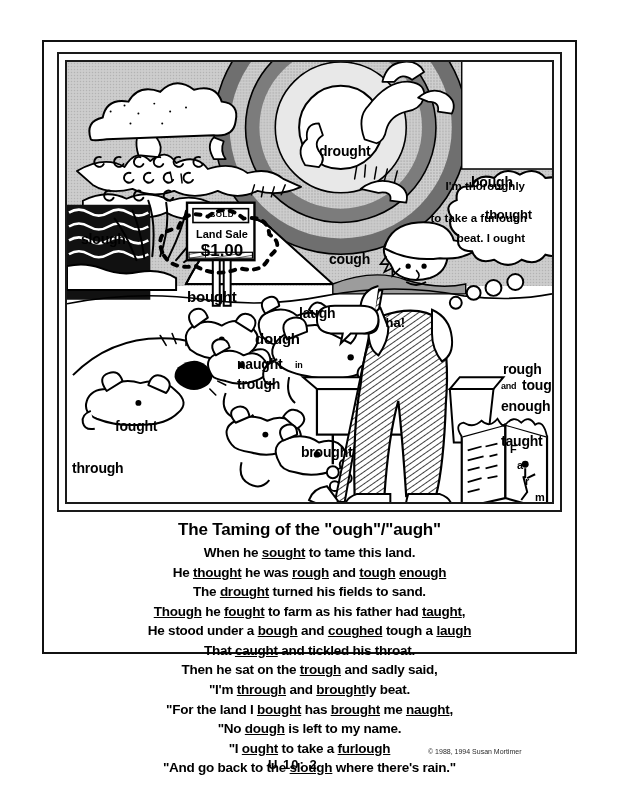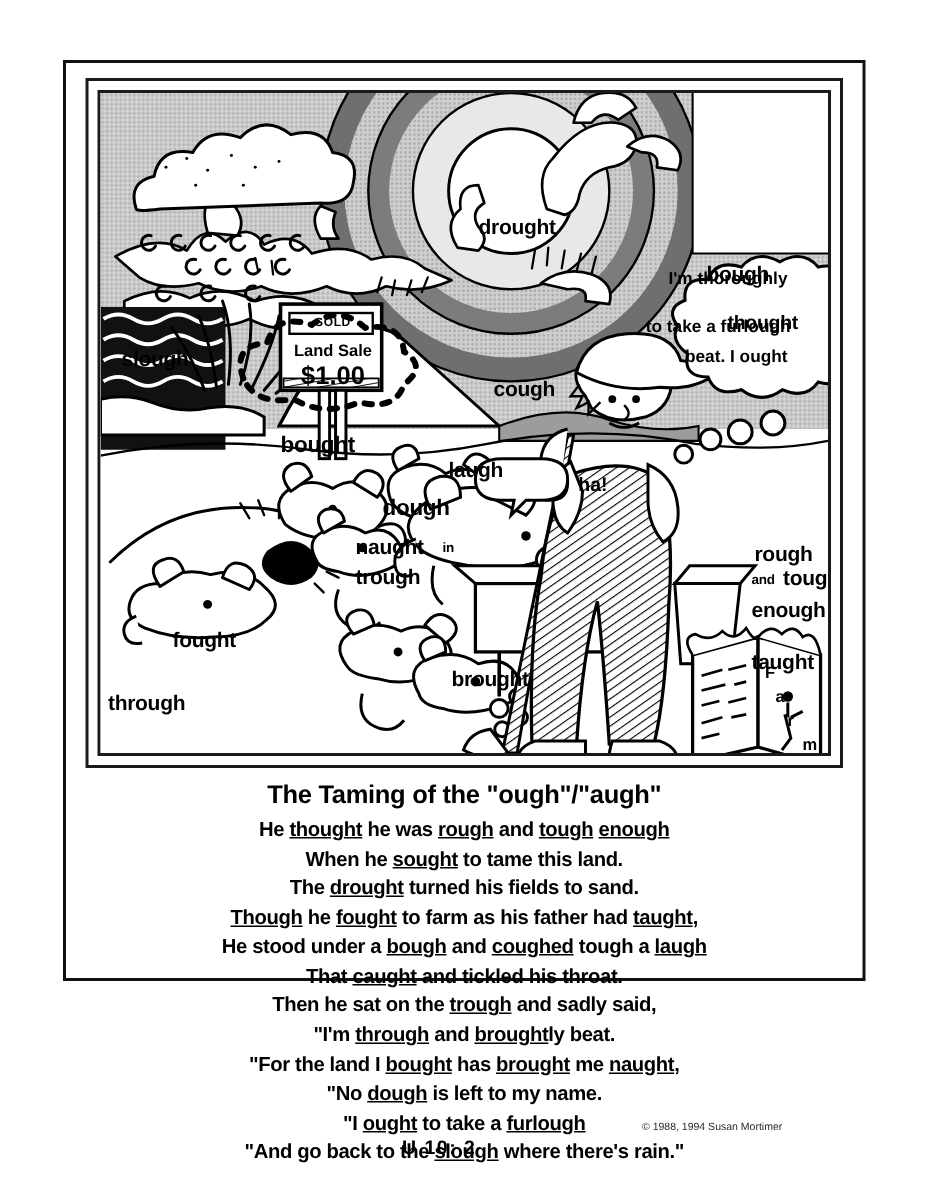--- a/index.html
+++ b/index.html
@@ -410,22 +410,22 @@
       <div class="w" style="left:450px;top:398px;font-size:11px;">a</div>
       <div class="w" style="left:458px;top:414px;font-size:11px;">r</div>
       <div class="w" style="left:468px;top:430px;font-size:11px;">m</div>
 
     </div>
   </div>
 
   <div id="poem">
     <div id="poem-title">The Taming of the "ough"/"augh"</div>
     <div id="poem-lines">
+        <div class="pl"><span>When he </span><u>sought</u><span> to tame this land.</span></div>
         <div class="pl"><span>He </span><u>thought</u><span> he was </span><u>rough</u><span> and </span><u>tough</u><span> </span><u>enough</u></div>
-        <div class="pl"><span>When he </span><u>sought</u><span> to tame this land.</span></div>
         <div class="pl"><span>The </span><u>drought</u><span> turned his fields to sand.</span></div>
         <div class="pl"><u>Though</u><span> he </span><u>fought</u><span> to farm as his father had </span><u>taught</u><span>,</span></div>
         <div class="pl"><span>He stood under a </span><u>bough</u><span> and </span><u>coughed</u><span> tough a </span><u>laugh</u></div>
         <div class="pl"><span>That </span><u>caught</u><span> and tickled his throat.</span></div>
         <div class="pl"><span>Then he sat on the </span><u>trough</u><span> and sadly said,</span></div>
         <div class="pl"><span>"I'm </span><u>through</u><span> and </span><u>brought</u><span>ly beat.</span></div>
         <div class="pl"><span>"For the land I </span><u>bought</u><span> has </span><u>brought</u><span> me </span><u>naught</u><span>,</span></div>
         <div class="pl"><span>"No </span><u>dough</u><span> is left to my name.</span></div>
         <div class="pl"><span>"I </span><u>ought</u><span> to take a </span><u>furlough</u></div>
         <div class="pl"><span>"And go back to the </span><u>slough</u><span> where there's rain."</span></div>

